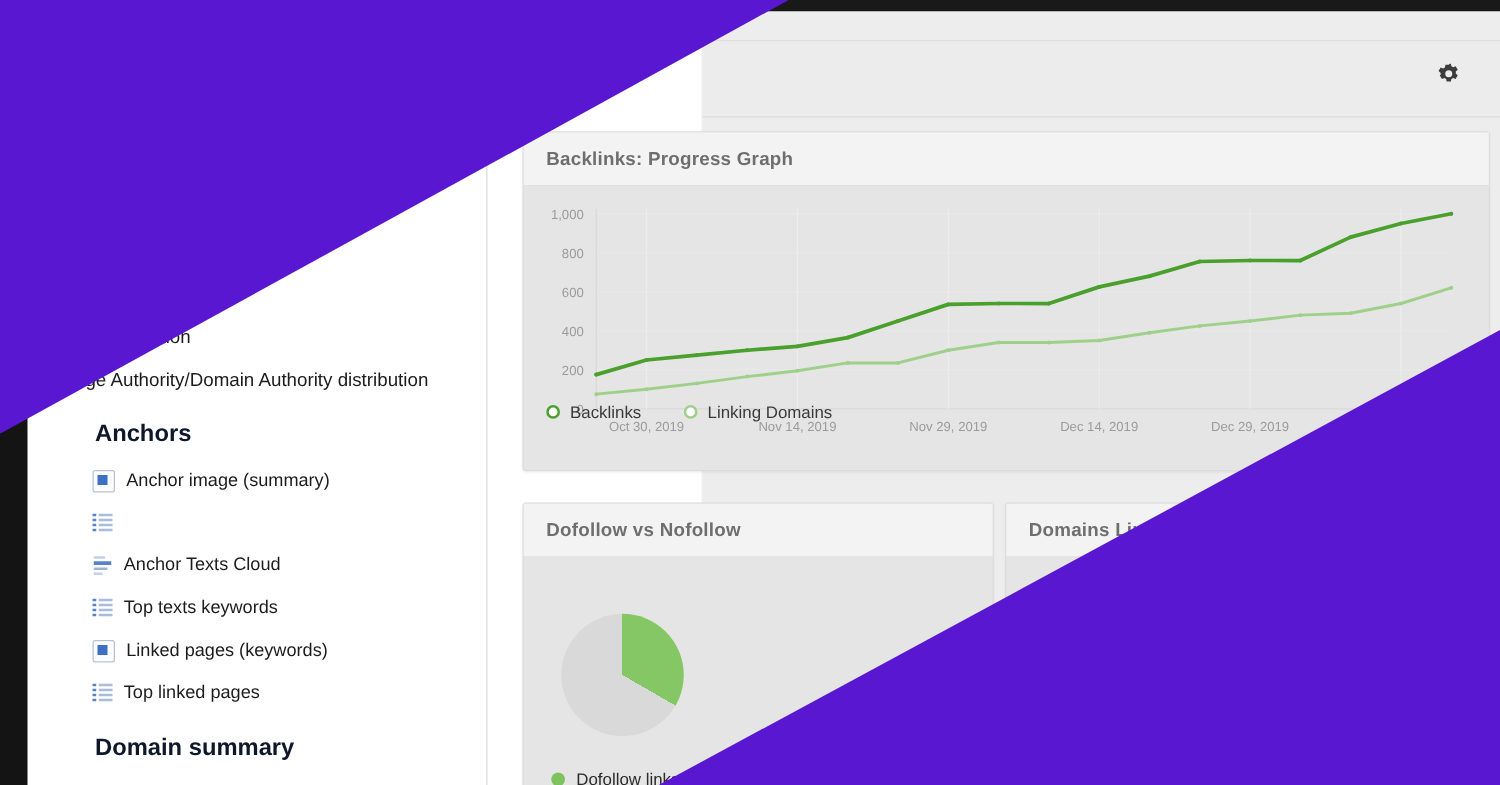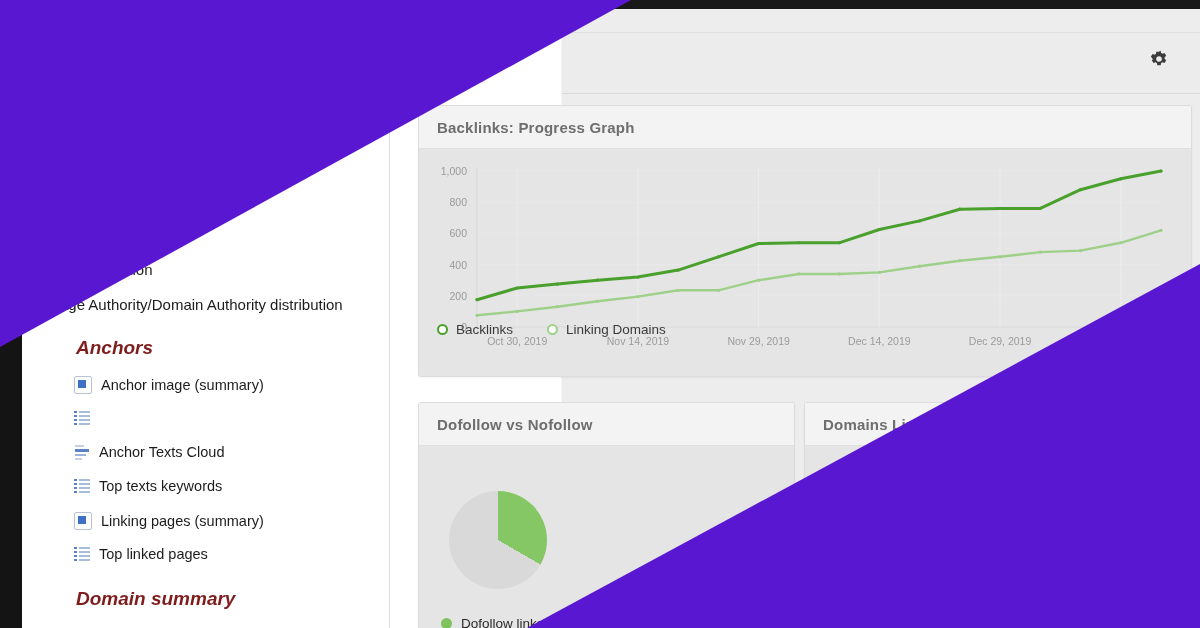--- a/index.html
+++ b/index.html
@@ -49,21 +49,21 @@
     box-sizing:border-box;
   }
   .side-link{
     font-size:15px;color:#1c1c1c;line-height:1.25;
     white-space:nowrap;
   }
   .side-top{position:absolute;left:58px;top:261px;}
   .side-top2{position:absolute;left:38px;top:296px;}
   .side-head{
     position:absolute;left:54px;
-    font-size:19px;font-weight:bold;color:#7f1d1d;font-style:italic;
+    font-size:19px;font-weight:bold;color:#0f172a;
   }
   .side-head.h1{top:337px;}
   .side-head.h2{top:588px;}
   .side-item{
     position:absolute;left:52px;
     display:flex;align-items:center;gap:9px;
     font-size:14.5px;color:#1c1c1c;white-space:nowrap;
   }
   .ic{width:16px;height:16px;flex:0 0 16px;position:relative;display:block;}
   .ic-report{
@@ -194,21 +194,21 @@
           <i class="b" style="top:9px"></i>
             <i class="l" style="top:9px"></i>
           <i class="b" style="top:13px"></i>
             <i class="l" style="top:13px"></i>
         </span>
         <span>Top texts keywords</span>
       </div>
 
       <div class="side-item" style="top:512px">
         <span class="ic ic-report"></span>
-        <span>Linking pages (summary)</span>
+        <span>Linked pages (keywords)</span>
       </div>
 
       <div class="side-item" style="top:546px">
         <span class="ic ic-list">
           <i class="b" style="top:1px"></i>
             <i class="l" style="top:1px"></i>
           <i class="b" style="top:5px"></i>
             <i class="l" style="top:5px"></i>
           <i class="b" style="top:9px"></i>
             <i class="l" style="top:9px"></i>

